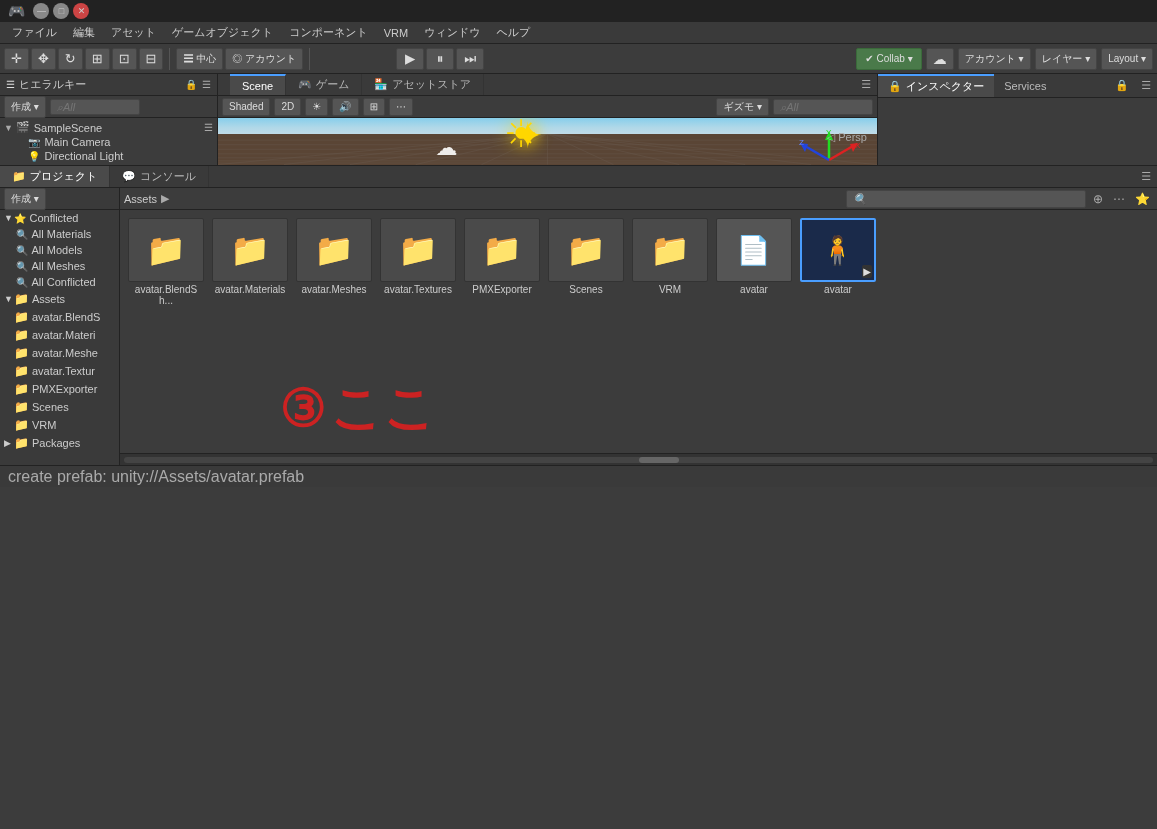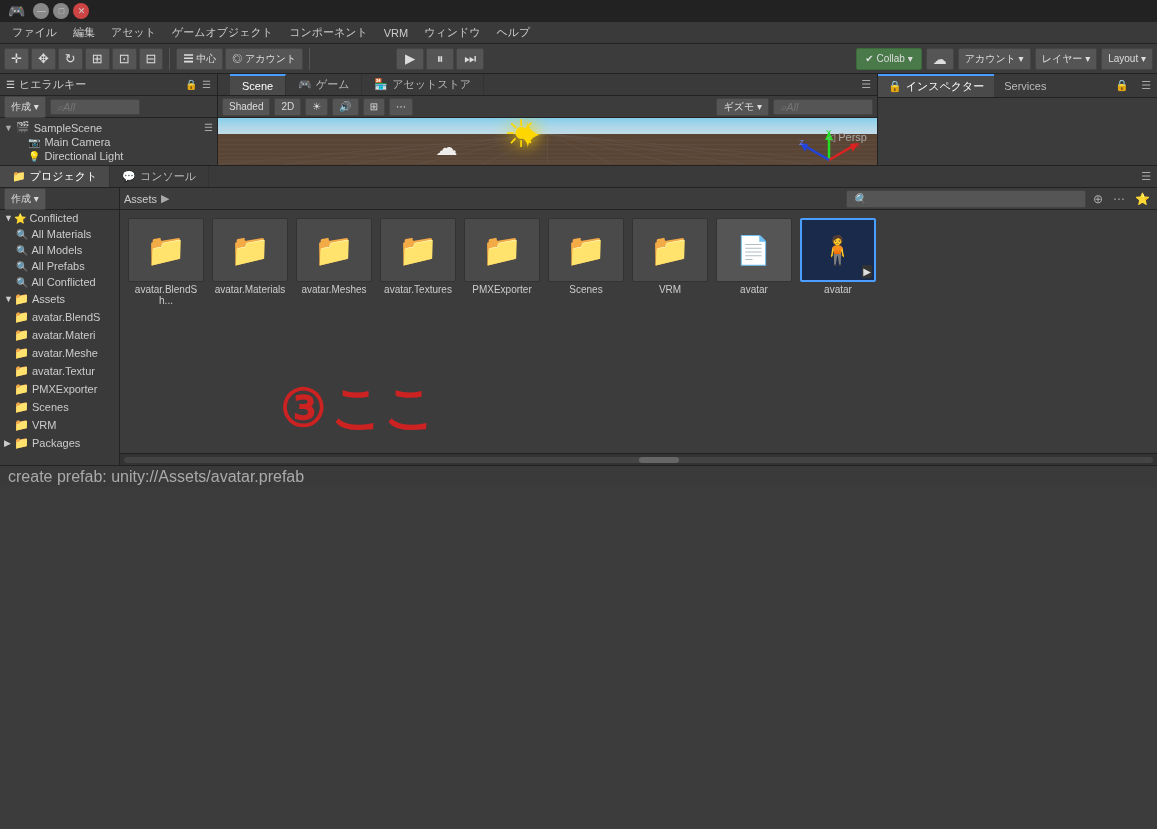--- a/index.html
+++ b/index.html
@@ -326,21 +326,21 @@
       <div class="proj-tree-item" style="padding-left:16px;">
         <span class="search-icon-small">🔍</span>
         <span>All Materials</span>
       </div>
       <div class="proj-tree-item" style="padding-left:16px;">
         <span class="search-icon-small">🔍</span>
         <span>All Models</span>
       </div>
       <div class="proj-tree-item" style="padding-left:16px;">
         <span class="search-icon-small">🔍</span>
-        <span>All Prefabs</span>
+        <span>All Meshes</span>
       </div>
       <div class="proj-tree-item" style="padding-left:16px;">
         <span class="search-icon-small">🔍</span>
         <span>All Conflicted</span>
       </div>
 
       <div class="proj-tree-item">
         <span style="width:10px; font-size:9px;">▼</span>
         <span class="folder-icon">📁</span>
         <span>Assets</span>

